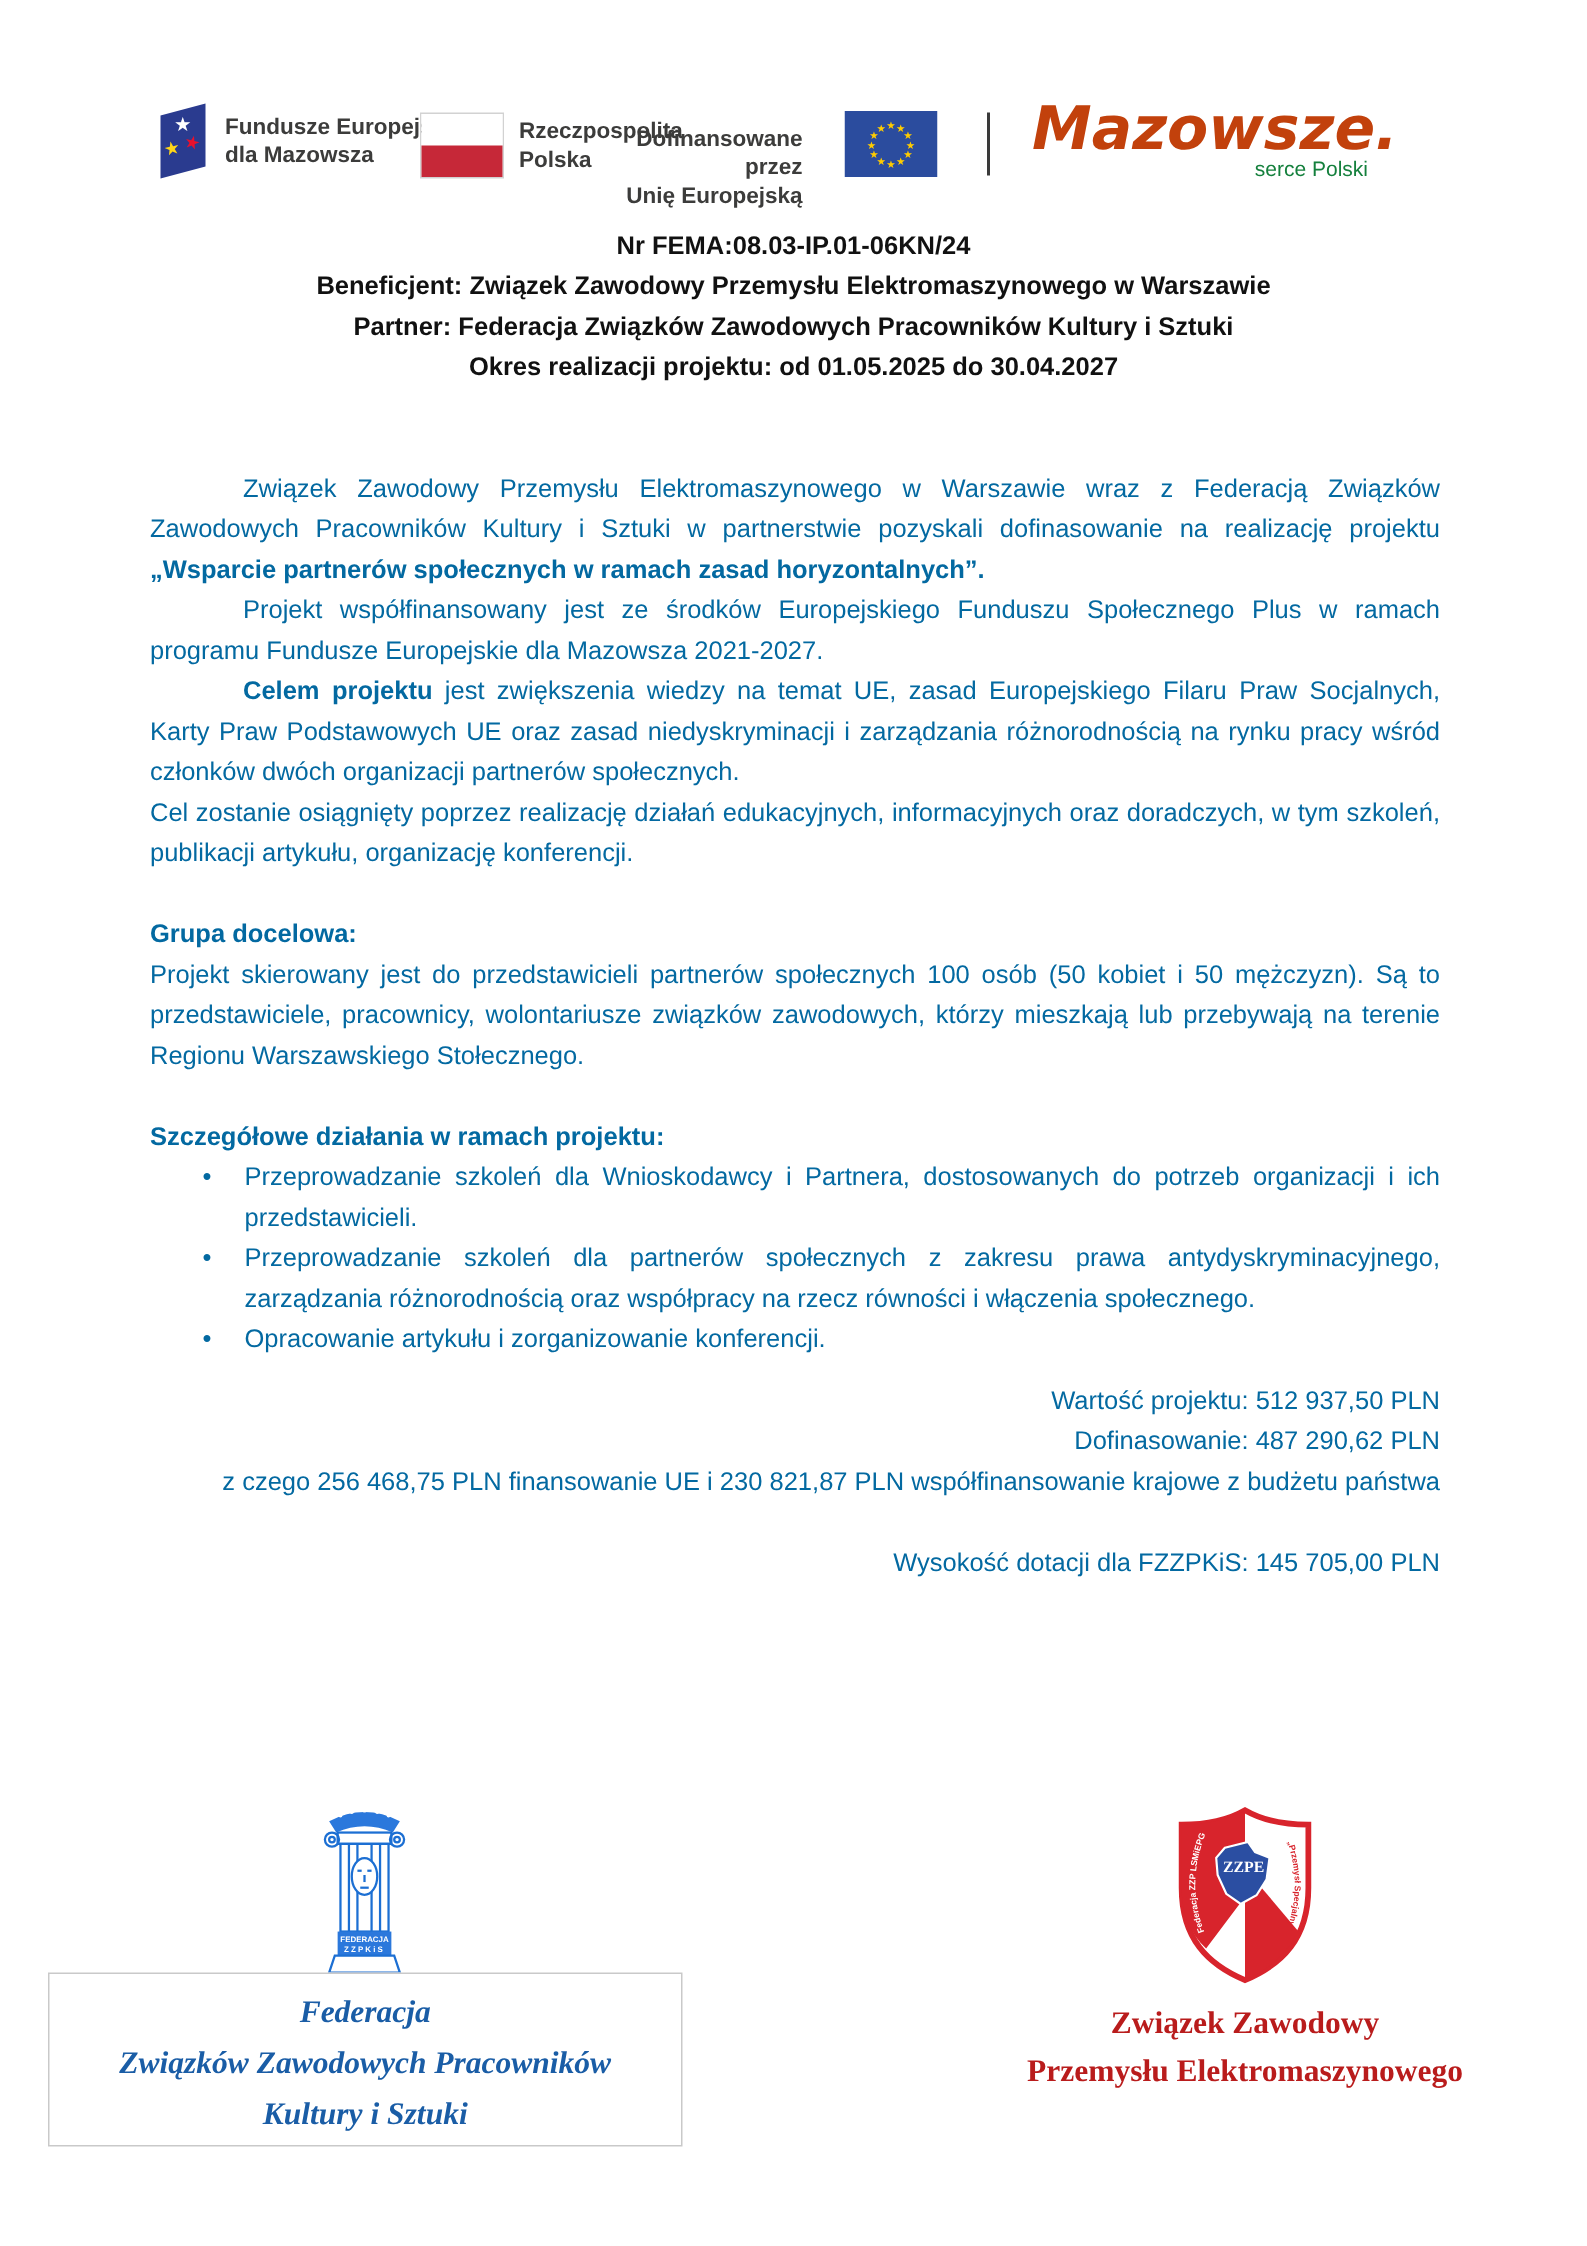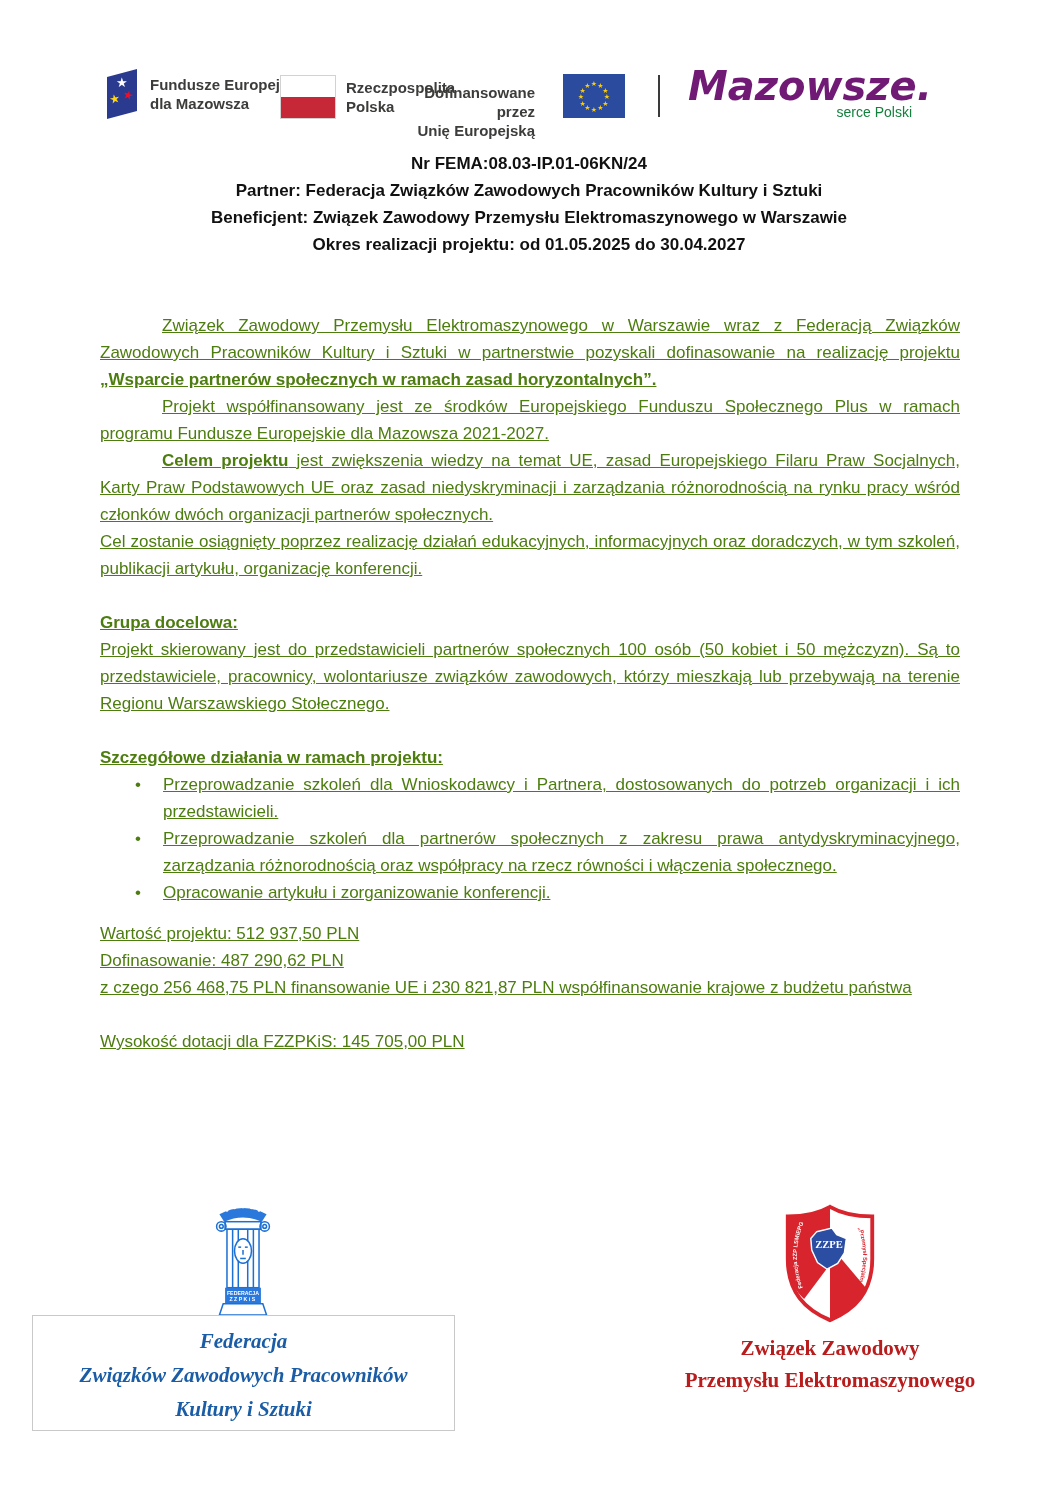--- a/index.html
+++ b/index.html
@@ -13,39 +13,39 @@
   .logo-label { font-size:15px; font-weight:bold; color:#3c3c3b; line-height:19px; }
   .pl-logo { position:absolute; left:280px; top:15px; display:flex; align-items:center; gap:10px; }
   .pl-flag { width:56px; height:44px; border:1px solid #d2d2d2; }
   .pl-flag .w { height:21px; background:#fff; }
   .pl-flag .r { height:21px; background:#c62838; }
   .eu-label { position:absolute; left:395px; top:23px; width:140px; text-align:right; }
   .eu-flag { position:absolute; left:563px; top:14px; }
   .hdr-divider { position:absolute; left:658px; top:15px; width:2px; height:42px; background:#3a3a3a; }
   .mazowsze { position:absolute; left:688px; top:4px; width:230px; text-align:center; }
   .mazowsze .name { font-family:"DejaVu Sans", sans-serif; font-weight:bold; font-style:italic;
-                    font-size:40px; line-height:44px; color:#701a75; letter-spacing:0px; }
+                    font-size:40px; line-height:44px; color:#c2410c; letter-spacing:0px; }
   .mazowsze .tagline { display:block; text-align:right; font-size:14px; color:#15803d; margin-top:-4px; padding-right:6px; }
 
   
   .titleblock { position:absolute; top:150px; left:80px; width:898px; text-align:center;
                 font-weight:bold; font-size:17px; line-height:27px; color:#111; }
 
   
-  .main { position:absolute; top:312px; left:100px; width:860px; font-size:17px; line-height:27px; color:#4d7c0f;text-decoration:underline; }
+  .main { position:absolute; top:312px; left:100px; width:860px; font-size:17px; line-height:27px; color:#0369a1; }
   .para { text-align:justify; }
   .indent { text-indent:62px; }
   .gap { height:27px; }
   .gap-half { height:14px; }
   b.inlinebold { font-weight:bold; }
   .heading { font-weight:bold; }
   ul.acts { list-style:none; padding-left:63px; }
   ul.acts li { position:relative; text-align:justify; }
   ul.acts li::before { content:"\2022"; position:absolute; left:-28px; top:0; font-size:17px; }
-  .fin { text-align:left; }
+  .fin { text-align:right; }
 
   
   .fed-logo { position:absolute; left:210px; top:1198px; }
   .fed-box { position:absolute; left:32px; top:1315px; width:423px; height:116px;
              border:1px solid #c9c9c9; background:#fff; display:flex; align-items:flex-start; justify-content:center; }
   .fed-name { font-family:"Liberation Serif", serif; font-weight:bold; font-style:italic;
               color:#1a5da6; font-size:21px; line-height:34px; text-align:center; padding-top:8px; }
   .zzpe-logo { position:absolute; left:782px; top:1203px; }
   .zzpe-name { position:absolute; left:640px; top:1332px; width:380px; text-align:center;
                font-family:"Liberation Serif", serif; font-weight:bold; font-size:21px; line-height:32px; color:#b91c1c; }
@@ -107,22 +107,22 @@
     <div class="hdr-divider"></div>
 
     <div class="mazowsze">
       <div class="name">Mazowsze.</div>
       <span class="tagline">serce Polski</span>
     </div>
   </div>
 
   <div class="titleblock">
     <div>Nr FEMA:08.03-IP.01-06KN/24</div>
+    <div>Beneficjent: Związek Zawodowy Przemysłu Elektromaszynowego w Warszawie</div>
     <div>Partner: Federacja Związków Zawodowych Pracowników Kultury i Sztuki</div>
-    <div>Beneficjent: Związek Zawodowy Przemysłu Elektromaszynowego w Warszawie</div>
     <div>Okres realizacji projektu: od 01.05.2025 do 30.04.2027</div>
   </div>
 
   <div class="main">
 
     <p class="para indent"><span>Związek Zawodowy Przemysłu Elektromaszynowego w Warszawie wraz z Federacją Związków Zawodowych Pracowników Kultury i Sztuki w partnerstwie pozyskali dofinasowanie na realizację projektu </span><b class="inlinebold">„Wsparcie partnerów społecznych w ramach zasad horyzontalnych”.</b></p>
 
     <p class="para indent">Projekt współfinansowany jest ze środków Europejskiego Funduszu Społecznego Plus w ramach programu Fundusze Europejskie dla Mazowsza 2021-2027.</p>
 
     <p class="para indent"><b class="inlinebold">Celem projektu</b><span> jest zwiększenia wiedzy na temat UE, zasad Europejskiego Filaru Praw Socjalnych, Karty Praw Podstawowych UE oraz zasad niedyskryminacji i zarządzania różnorodnością na rynku pracy wśród członków dwóch organizacji partnerów społecznych.</span></p>

